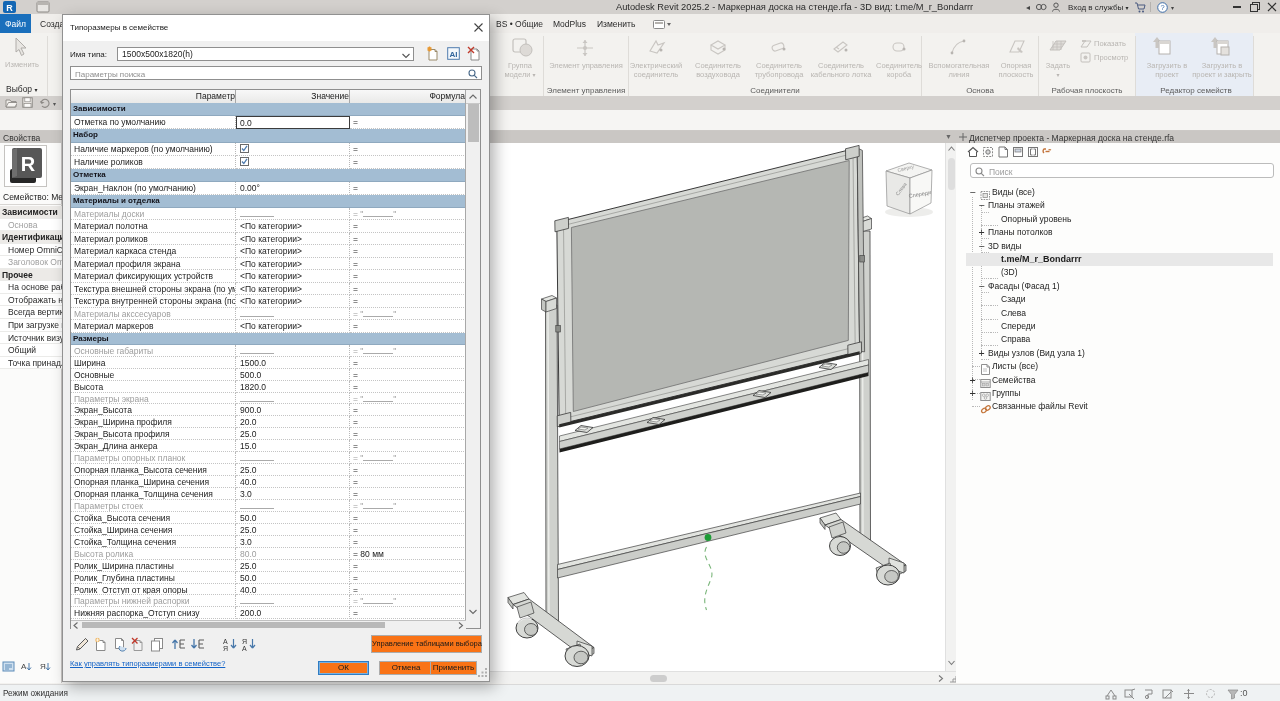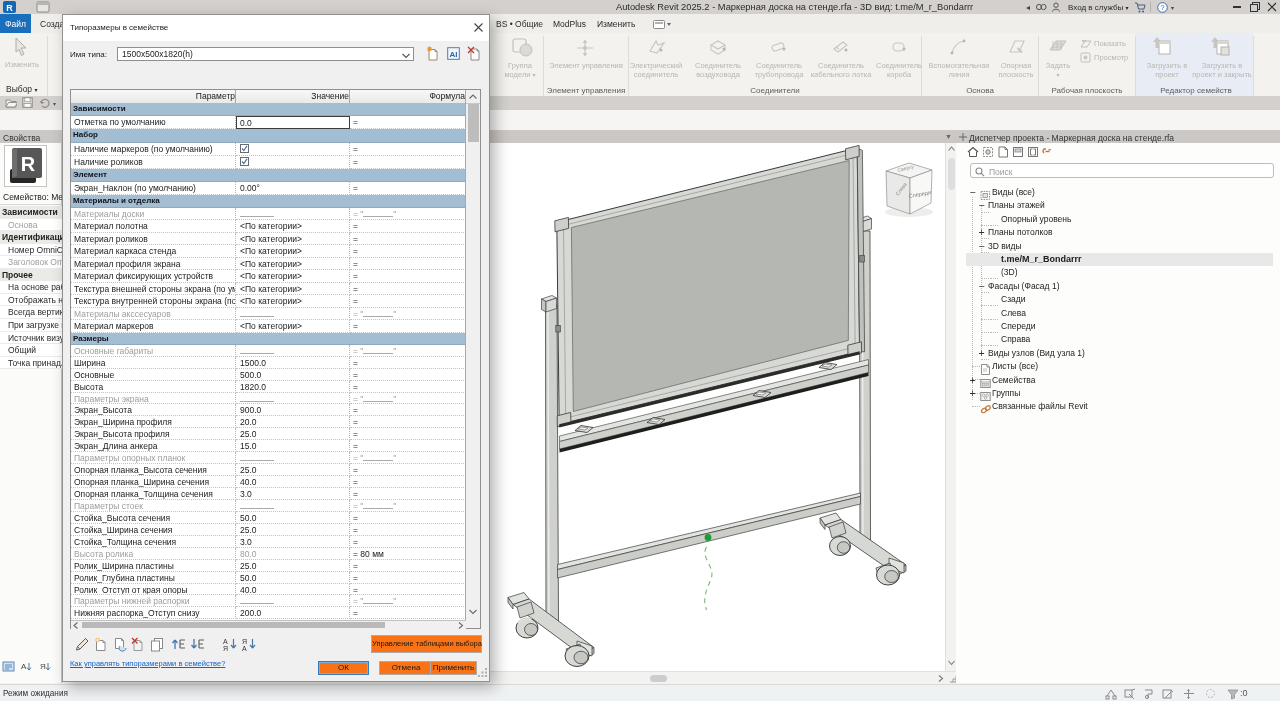--- a/index.html
+++ b/index.html
@@ -556,20 +556,27 @@
   <svg class="dicon" style="left:384px;top:32px" width="13" height="13">
         <rect x="0.7" y="0.7" width="11.6" height="11.6" fill="#f4f8fc" stroke="#4f7cae"></rect>
         <text x="6.5" y="9.5" font-size="8" font-weight="bold" fill="#31659c" text-anchor="middle" font-family="Liberation Sans">AI</text>
       </svg>
   <svg class="dicon" style="left:404px;top:31px" width="14" height="15">
         <path d="M4 3 h6 l2 2 v9 H4 z" fill="#fff" stroke="#8a8a8a"></path>
         <path d="M10 3 v2 h2" fill="none" stroke="#8a8a8a"></path>
         <path d="M1 1 L7 7 M7 1 L1 7" stroke="#c0392b" stroke-width="1.4"></path>
       </svg>
 
+  <div class="abs" style="left:7px;top:51px;width:412px;height:14px;background:#fff;border:1px solid #8f8f8f">
+    <div class="abs t8" style="left:4px;top:2.5px;color:#8f8f8f">Параметры поиска</div>
+    <svg class="abs" style="right:3px;top:2px" width="10" height="10">
+          <circle cx="4" cy="4" r="3" fill="none" stroke="#4a6a8a" stroke-width="1.1"></circle>
+          <path d="M6.3 6.3 L9 9" stroke="#4a6a8a" stroke-width="1.1"></path>
+        </svg>
+  </div>
 
   <div id="ftable">
     <div id="thead">
       <div class="thc" style="left:0;width:165px">Параметр</div>
       <div class="thc" style="left:165px;width:114px">Значение</div>
       <div class="thc" style="left:279px;width:116px">Формула</div>
     </div>
     <div id="tbody">
 <div class="trow sec" style="height:13.2px">
             <div class="sectxt">Зависимости</div>
@@ -592,21 +599,21 @@
           </div>
 <div class="trow" style="height:13.2px">
             <div class="cp"><span class="">Наличие роликов</span></div>
             <div class="cv"><span class="cb"><svg width="9" height="9" viewBox="0 0 9 9">
                   <rect x="0.5" y="0.5" width="8" height="8" fill="#fff" stroke="#6b6b6b"></rect>
                   <path d="M2 4.5 L3.8 6.5 L7 1.8" stroke="#4d7bae" stroke-width="1.3" fill="none"></path>
                 </svg></span></div>
             <div class="cf"><span>=</span></div>
           </div>
 <div class="trow sec" style="height:13.2px">
-            <div class="sectxt">Элемент</div>
+            <div class="sectxt">Отметка</div>
           </div>
 <div class="trow" style="height:13.2px">
             <div class="cp"><span class="">Экран_Наклон (по умолчанию)</span></div>
             <div class="cv"><span>0.00°</span></div>
             <div class="cf"><span>=</span></div>
           </div>
 <div class="trow sec" style="height:12.5px">
             <div class="sectxt">Материалы и отделка</div>
           </div>
 <div class="trow" style="height:12.5px">

